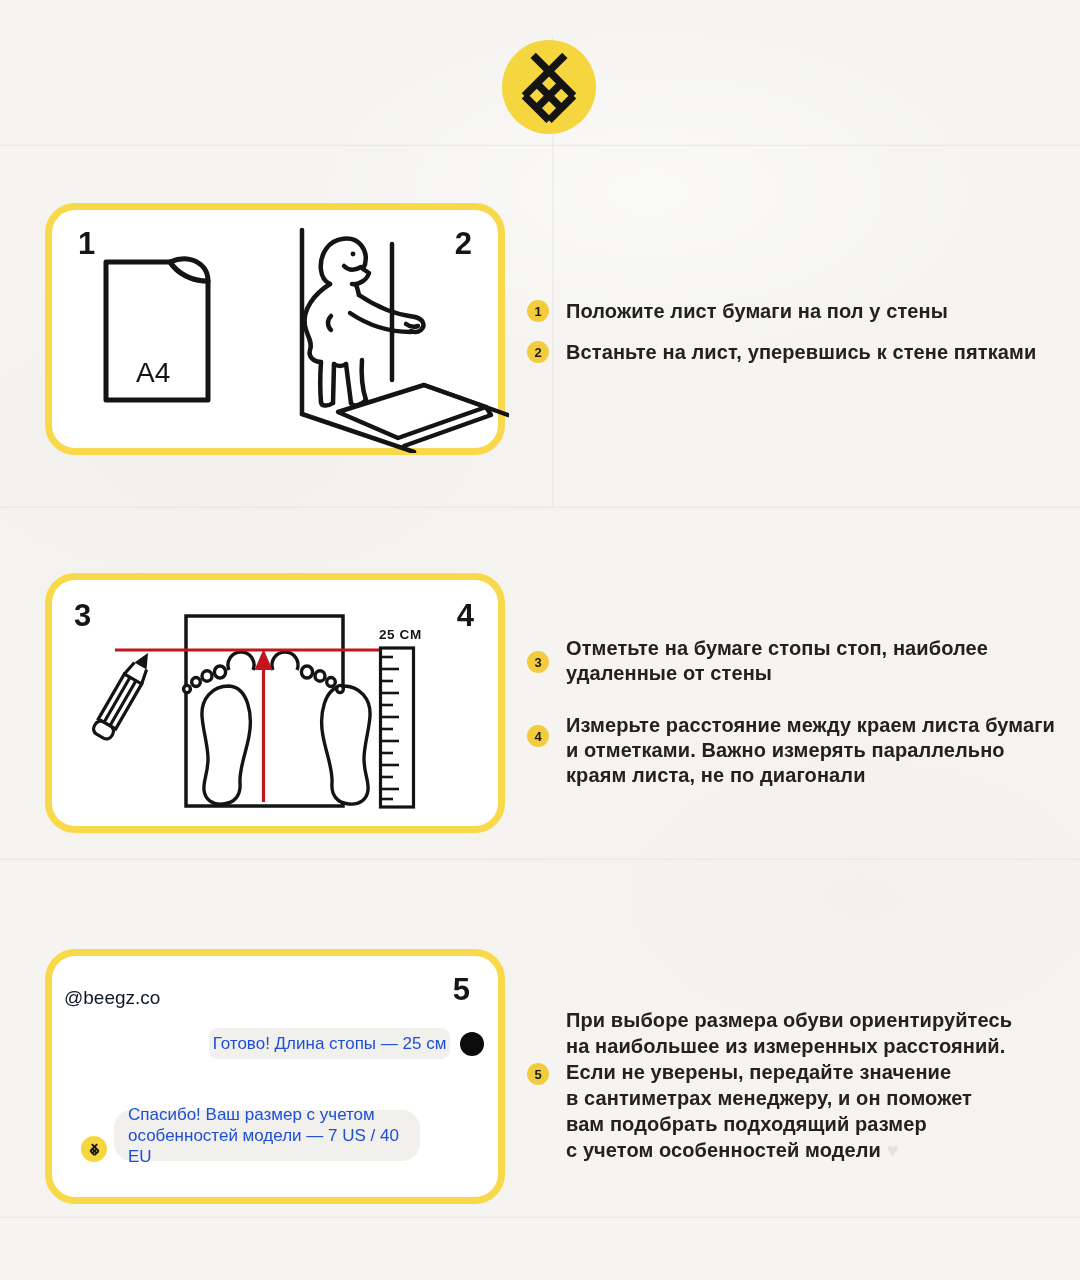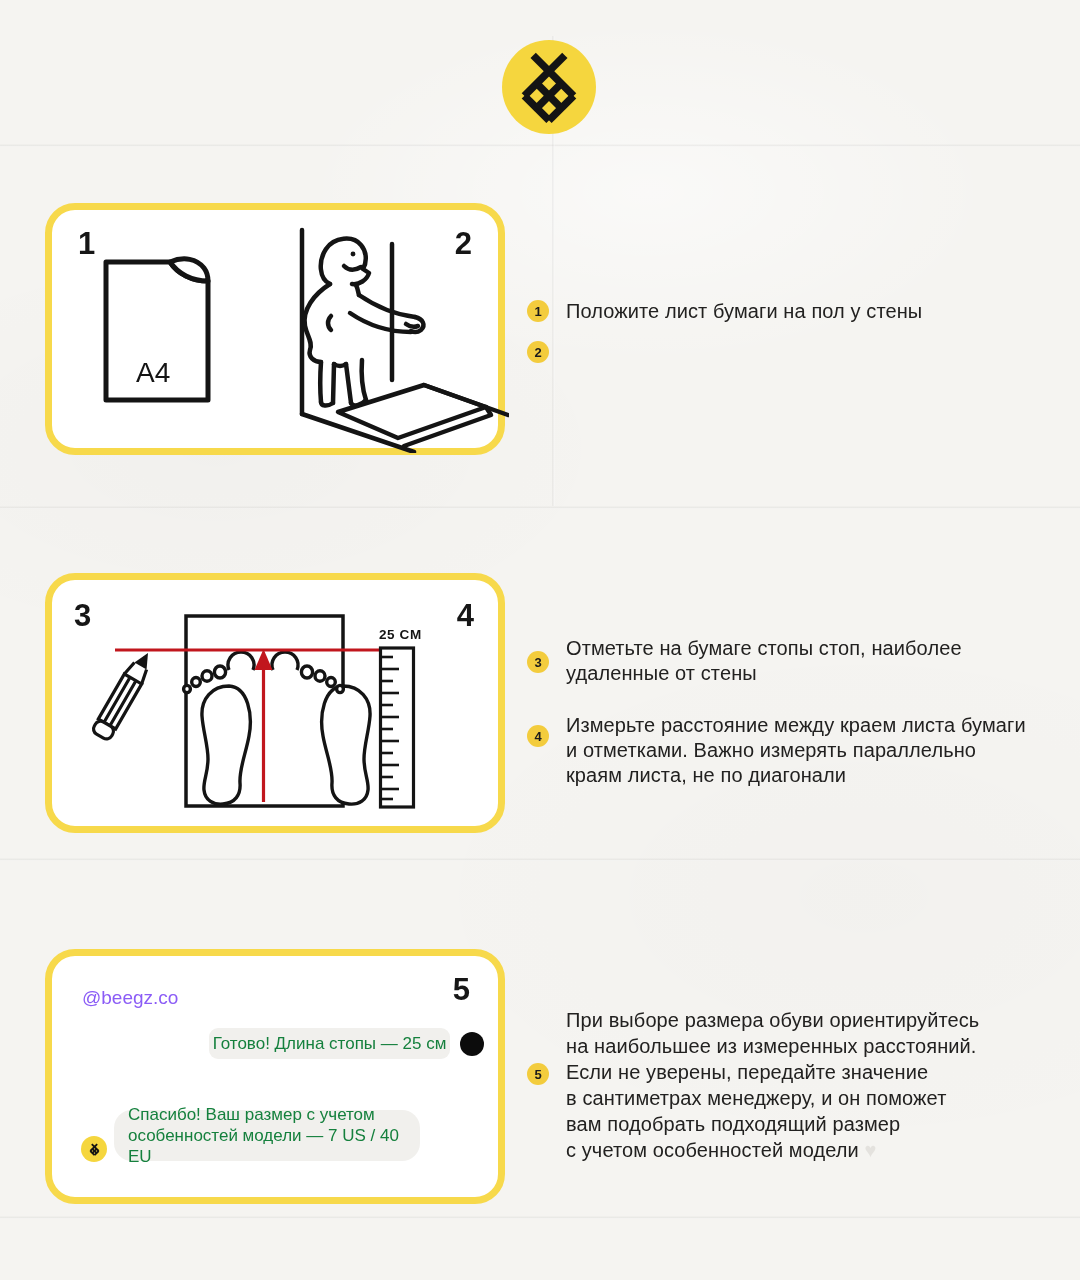--- a/index.html
+++ b/index.html
@@ -25,26 +25,26 @@
     background:#f5d63e;display:flex;align-items:center;justify-content:center;}
   
   .panel{position:absolute;left:45px;width:460px;background:#ffffff;
     border:7px solid #f7d94b;border-radius:30px;box-sizing:border-box;}
   .corner-num{position:absolute;font-size:31px;font-weight:700;color:#161616;line-height:1;}
   
   .badge{position:absolute;left:527px;width:22px;height:22px;border-radius:50%;
     background:#f3cc3d;display:flex;align-items:center;justify-content:center;
     font-size:13px;font-weight:700;color:#1b1b1b;}
   .step-text{position:absolute;left:566px;font-size:20px;line-height:25px;color:#222120;
-    white-space:pre-line;letter-spacing:0.1px;}
+    white-space:pre-line;letter-spacing:0.1px;font-weight:bold;}
   .nowrap{white-space:nowrap;}
   .heart{color:#e4e2de;font-size:20px;}
   
-  .handle{position:absolute;left:30px;top:31px;font-size:19px;color:#8b5cf6;}
-  .bubble{position:absolute;background:#f1f0ed;color:#15803d;font-size:17px;line-height:21px;
+  .handle{position:absolute;left:12px;top:31px;font-size:19px;color:#0f172a;}
+  .bubble{position:absolute;background:#f1f0ed;color:#1d4ed8;font-size:17px;line-height:21px;
     display:flex;align-items:center;}
   .bubble-out{left:157px;top:72px;width:241px;height:31px;border-radius:9px;justify-content:center;}
   .bubble-in{left:62px;top:154px;width:306px;height:51px;border-radius:18px;
     padding-left:14px;box-sizing:border-box;white-space:pre-line;}
   .avatar-dot{position:absolute;left:408px;top:76px;width:24px;height:24px;border-radius:50%;background:#0c0c0c;}
   .avatar-bee{position:absolute;left:29px;top:180px;width:26px;height:26px;border-radius:50%;
     background:#f5d63e;display:flex;align-items:center;justify-content:center;}
   svg text{font-family:"Liberation Sans",sans-serif;}
 </style>
 </head>
@@ -198,20 +198,21 @@
             <path d="M78,60 L50,88"></path>
         </g>
       </svg>
     </div>
   </div>
 
   <div class="badge" style="top:300px">1</div>
   <div class="step-text nowrap" style="top:299px">Положите лист бумаги на пол у стены</div>
 
   <div class="badge" style="top:341px">2</div>
+  <div class="step-text nowrap" style="top:340px">Встаньте на лист, уперевшись к стене пятками</div>
 
   <div class="badge" style="top:651px">3</div>
   <div class="step-text" style="top:636px">Отметьте на бумаге стопы стоп, наиболее
 удаленные от стены</div>
 
   <div class="badge" style="top:725px">4</div>
   <div class="step-text" style="top:713px">Измерьте расстояние между краем листа бумаги
 и отметками. Важно измерять параллельно
 краям листа, не по диагонали</div>
 

